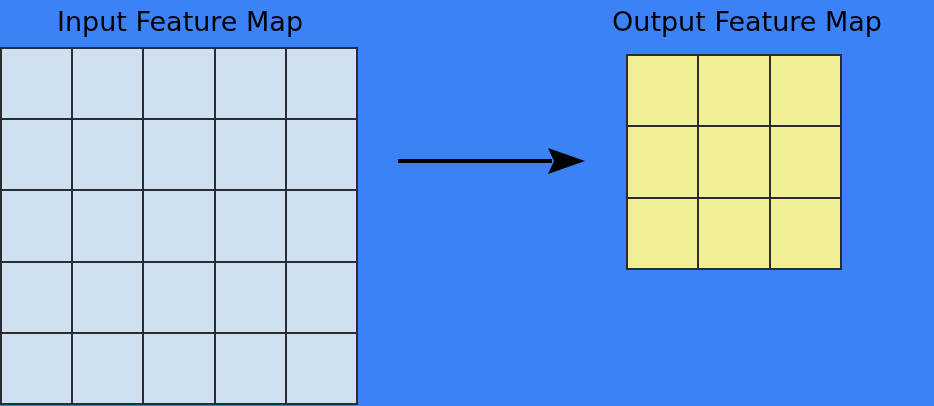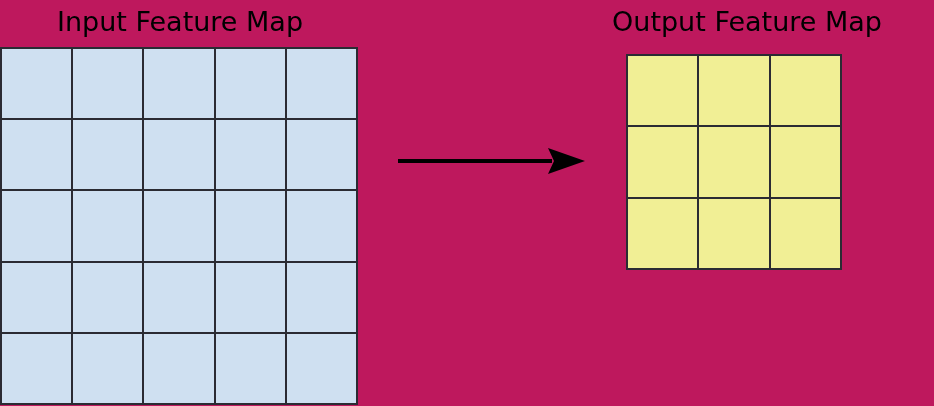--- a/index.html
+++ b/index.html
@@ -13,21 +13,21 @@
     position: relative;
     overflow: hidden;
     font-family: "DejaVu Sans", sans-serif;
   }
   .stage {
     position: absolute;
     left: 0;
     top: 0;
     width: 934px;
     height: 406px;
-    background: #be185d;
+    background: #3b82f6;
   }
 
   
   .title {
     position: absolute;
     font-family: "DejaVu Sans", sans-serif;
     font-size: 27px;
     line-height: 32px;
     color: #000000;
     white-space: nowrap;

